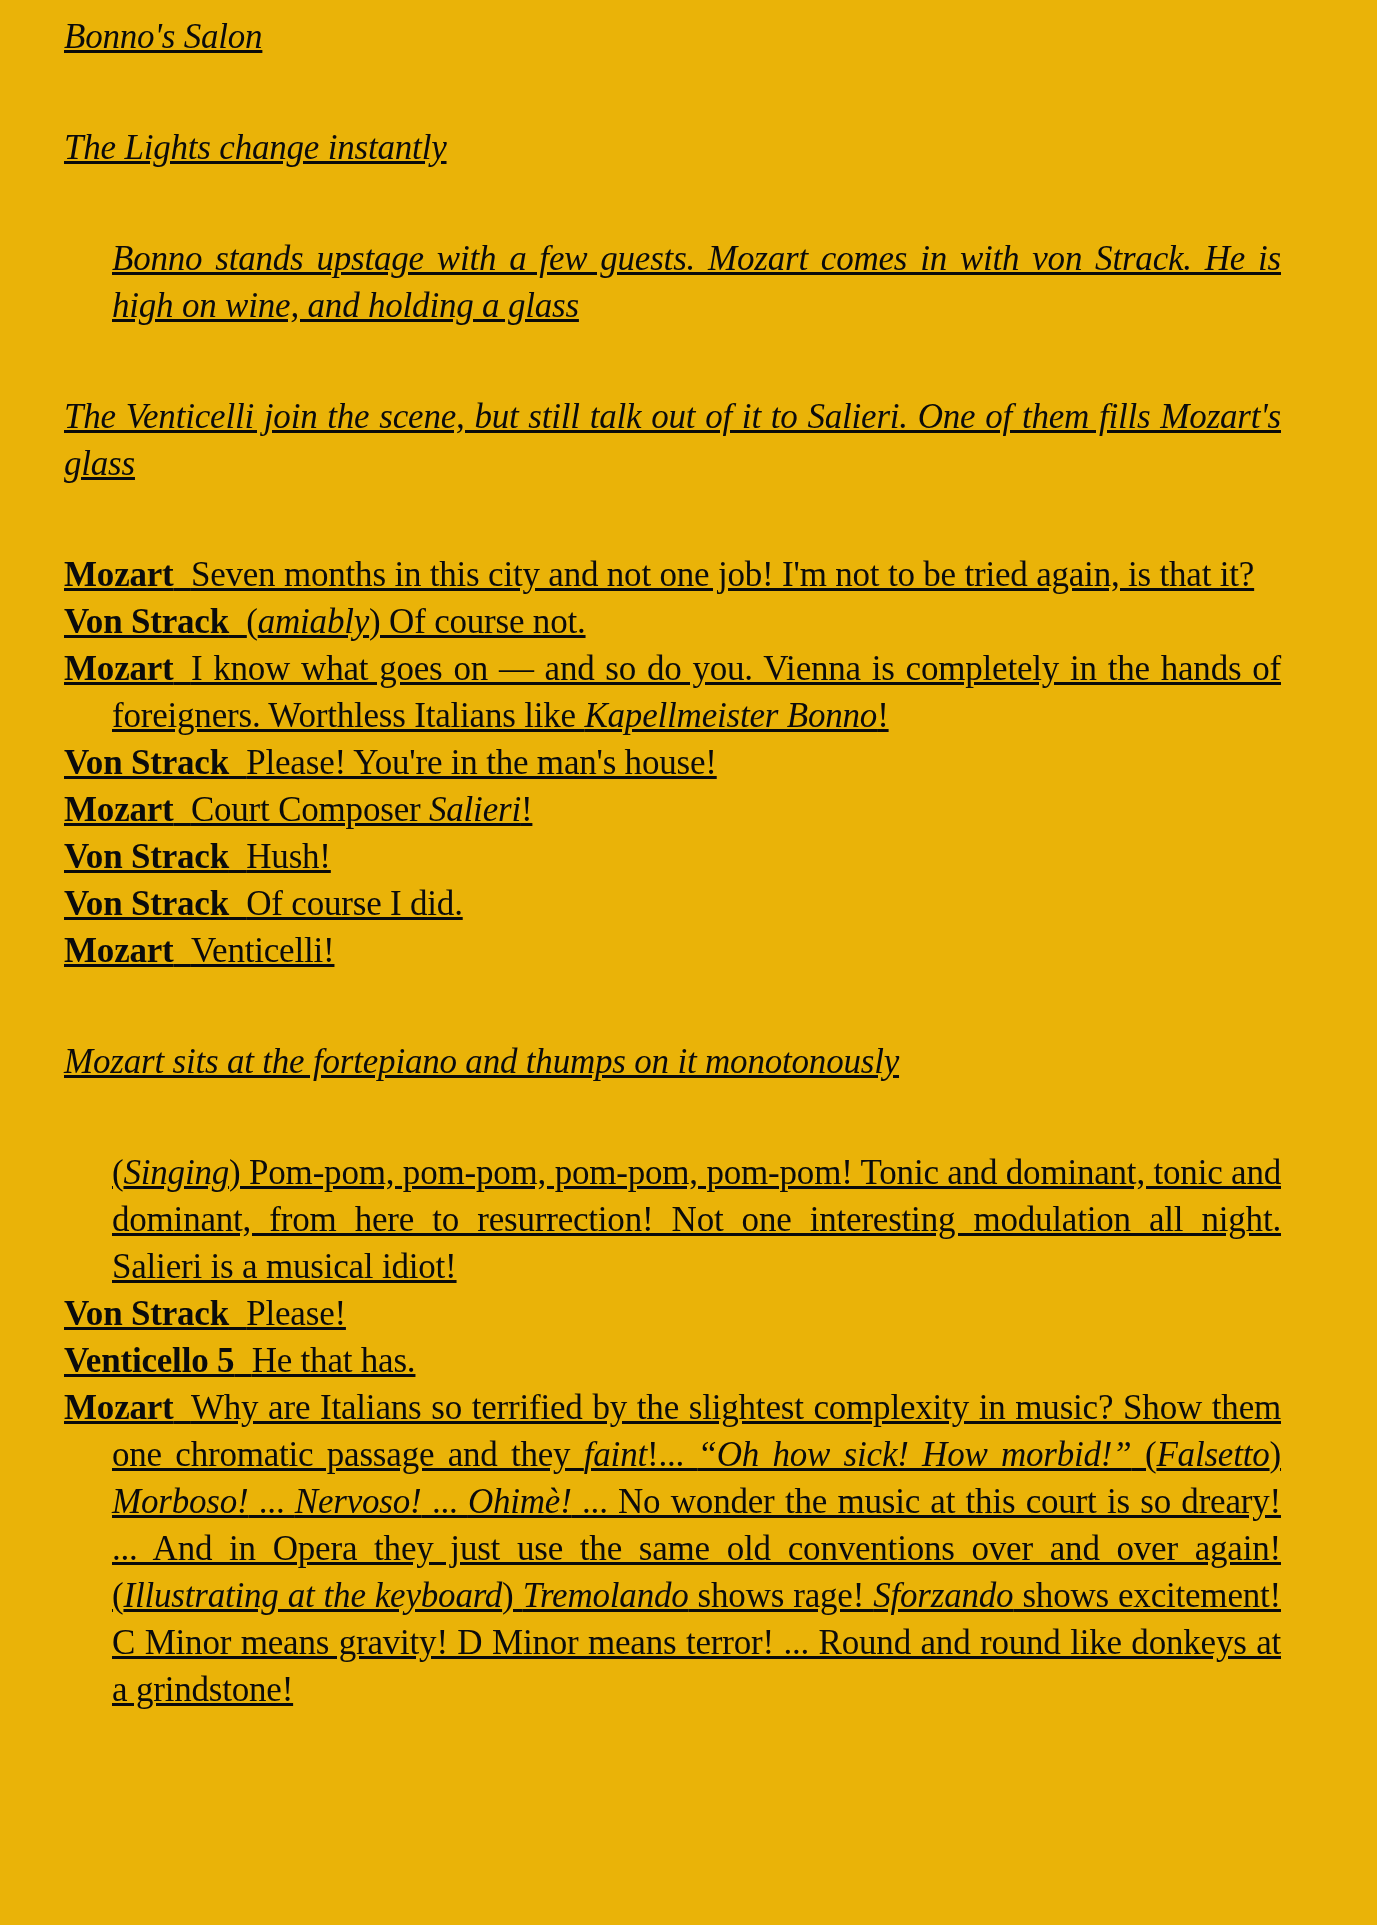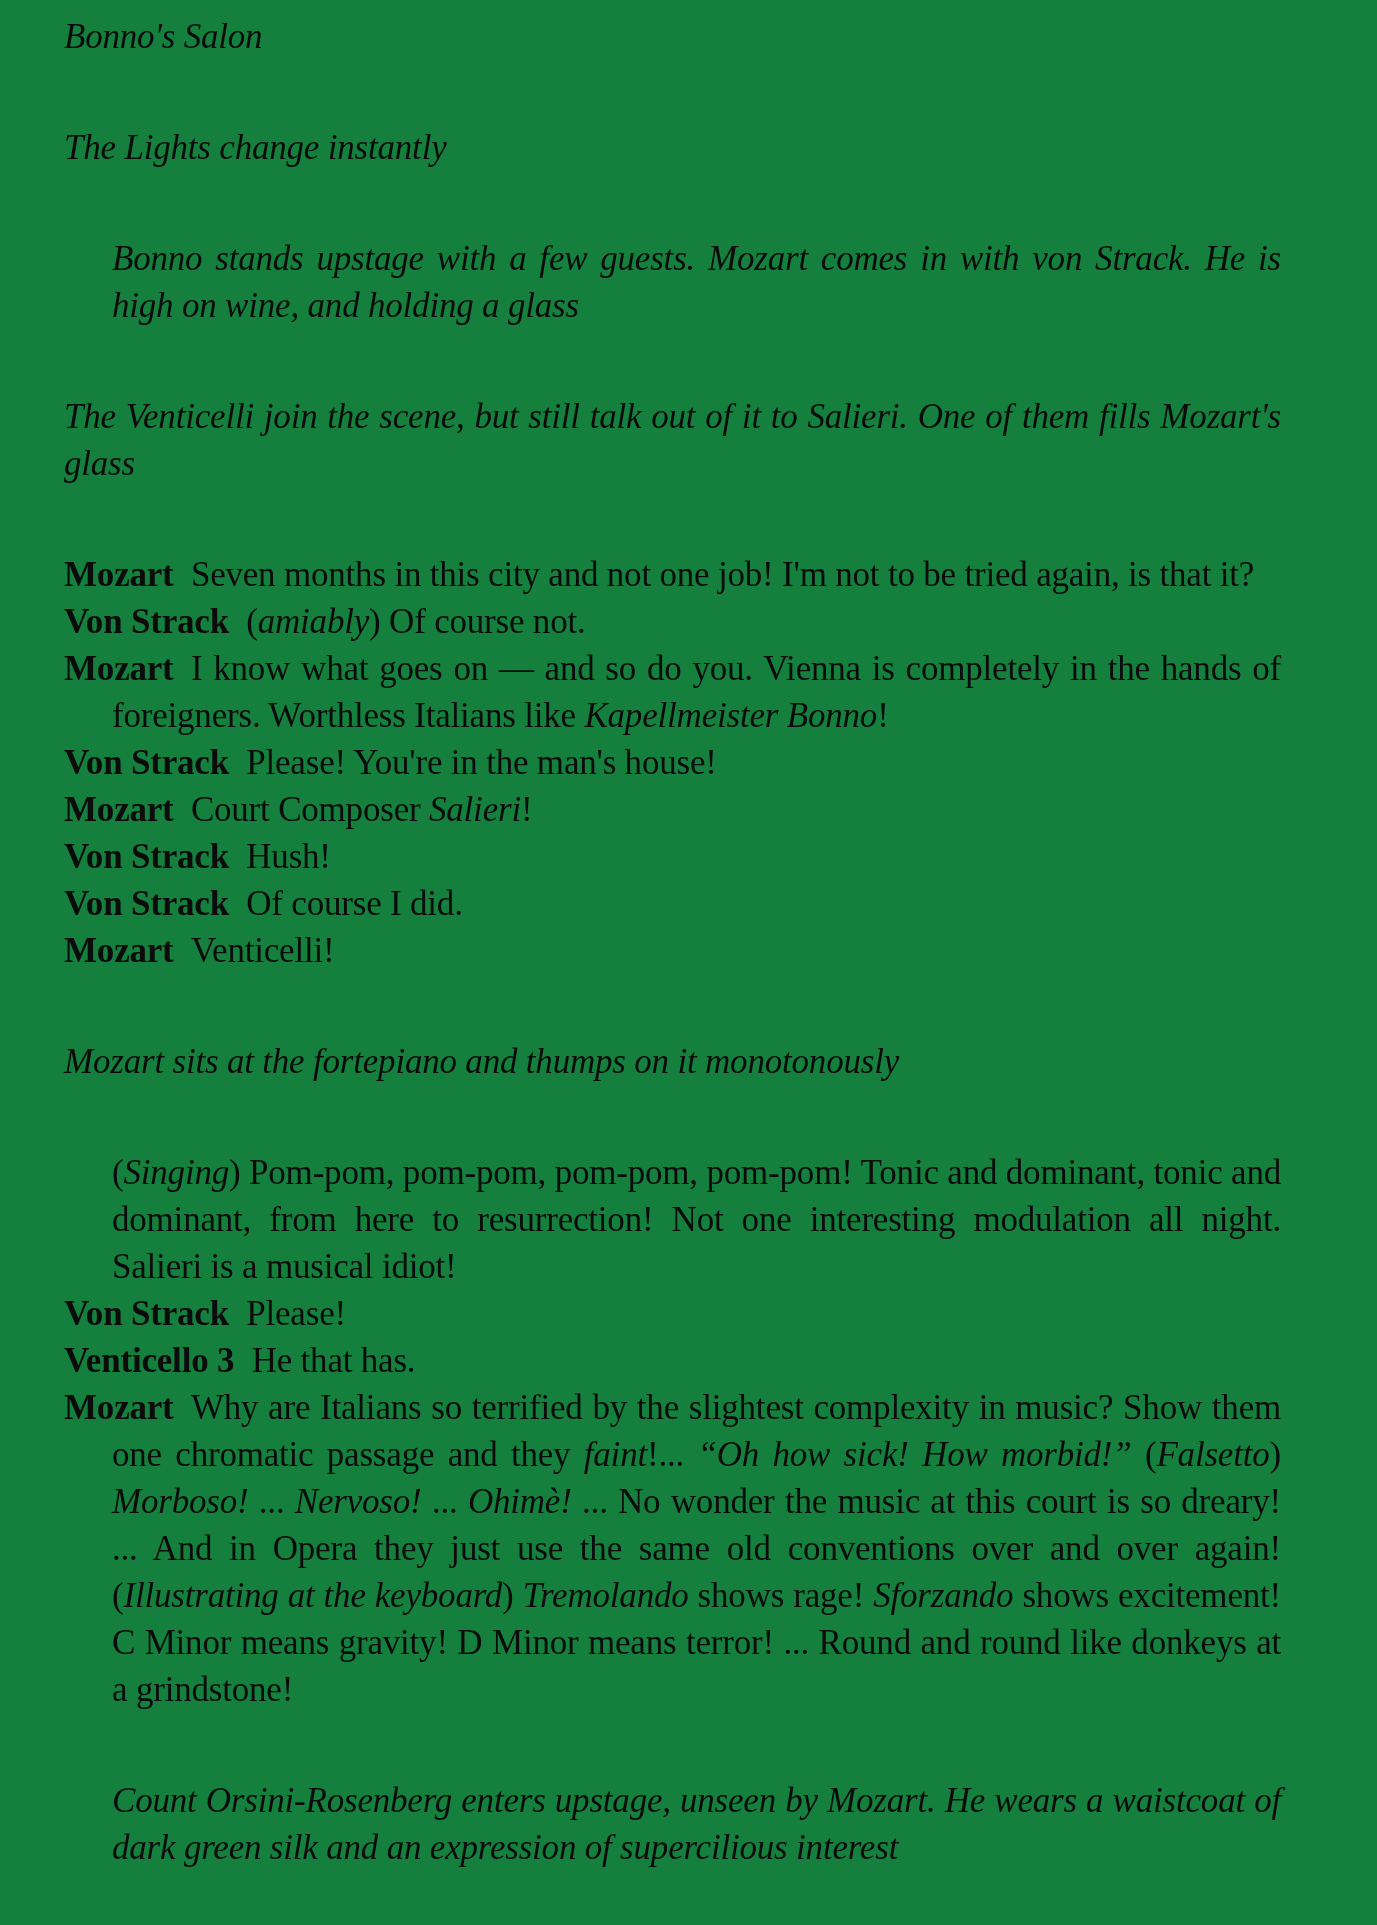--- a/index.html
+++ b/index.html
@@ -9,22 +9,23 @@
   }
   body {
     width: 1377px;
     height: 1925px;
     overflow: hidden;
     position: relative;
   }
   .page {
     position: absolute;
     inset: 0;
-    background: #15803d;
+    background: #eab308;
     color: #0b0b0b;
+    text-decoration: underline;
   }
   .text-column {
     box-sizing: border-box;
     width: 100%;
     padding: 13px 96px 0 64px;
     font-family: "Liberation Serif", "DejaVu Serif", serif;
     font-size: 35px;
     line-height: 47px;
     letter-spacing: -0.2px;
   }
@@ -60,17 +61,16 @@
       <div class="block dialogue"><span class="speaker">Von Strack</span> <span>(</span><span class="it">amiably</span><span>) Of course not.</span></div>
       <div class="block dialogue"><span class="speaker">Mozart</span> <span>I know what goes on — and so do you. Vienna is completely in the hands of foreigners. Worthless Italians like </span><span class="it">Kapellmeister Bonno</span><span>!</span></div>
       <div class="block dialogue"><span class="speaker">Von Strack</span> <span>Please! You're in the man's house!</span></div>
       <div class="block dialogue"><span class="speaker">Mozart</span> <span>Court Composer </span><span class="it">Salieri</span><span>!</span></div>
       <div class="block dialogue"><span class="speaker">Von Strack</span> <span>Hush!</span></div>
       <div class="block dialogue"><span class="speaker">Von Strack</span> <span>Of course I did.</span></div>
       <div class="block dialogue"><span class="speaker">Mozart</span> <span>Venticelli!</span></div>
       <div class="block direction gap"><span class="it">Mozart sits at the fortepiano and thumps on it monotonously</span></div>
       <div class="block speech-indented gap"><span>(</span><span class="it">Singing</span><span>) Pom-pom, pom-pom, pom-pom, pom-pom! Tonic and dominant, tonic and dominant, from here to resurrection! Not one interesting modulation all night. Salieri is a musical idiot!</span></div>
       <div class="block dialogue"><span class="speaker">Von Strack</span> <span>Please!</span></div>
-      <div class="block dialogue"><span class="speaker">Venticello 3</span> <span>He that has.</span></div>
+      <div class="block dialogue"><span class="speaker">Venticello 5</span> <span>He that has.</span></div>
       <div class="block dialogue"><span class="speaker">Mozart</span> <span>Why are Italians so terrified by the slightest complexity in music? Show them one chromatic passage and they </span><span class="it">faint</span><span>!... </span><span class="it">“Oh how sick! How morbid!”</span><span> (</span><span class="it">Falsetto</span><span>) </span><span class="it">Morboso!</span><span> ... </span><span class="it">Nervoso!</span><span> ... </span><span class="it">Ohimè!</span><span> ... No wonder the music at this court is so dreary! ... And in Opera they just use the same old conventions over and over again! (</span><span class="it">Illustrating at the keyboard</span><span>) </span><span class="it">Tremolando</span><span> shows rage! </span><span class="it">Sforzando</span><span> shows excitement! C Minor means gravity! D Minor means terror! ... Round and round like donkeys at a grindstone!</span></div>
-      <div class="block direction-indented gap"><span class="it">Count Orsini-Rosenberg enters upstage, unseen by Mozart. He wears a waistcoat of dark green silk and an expression of supercilious interest</span></div>
     </div>
 </div>
 
 </body></html>

